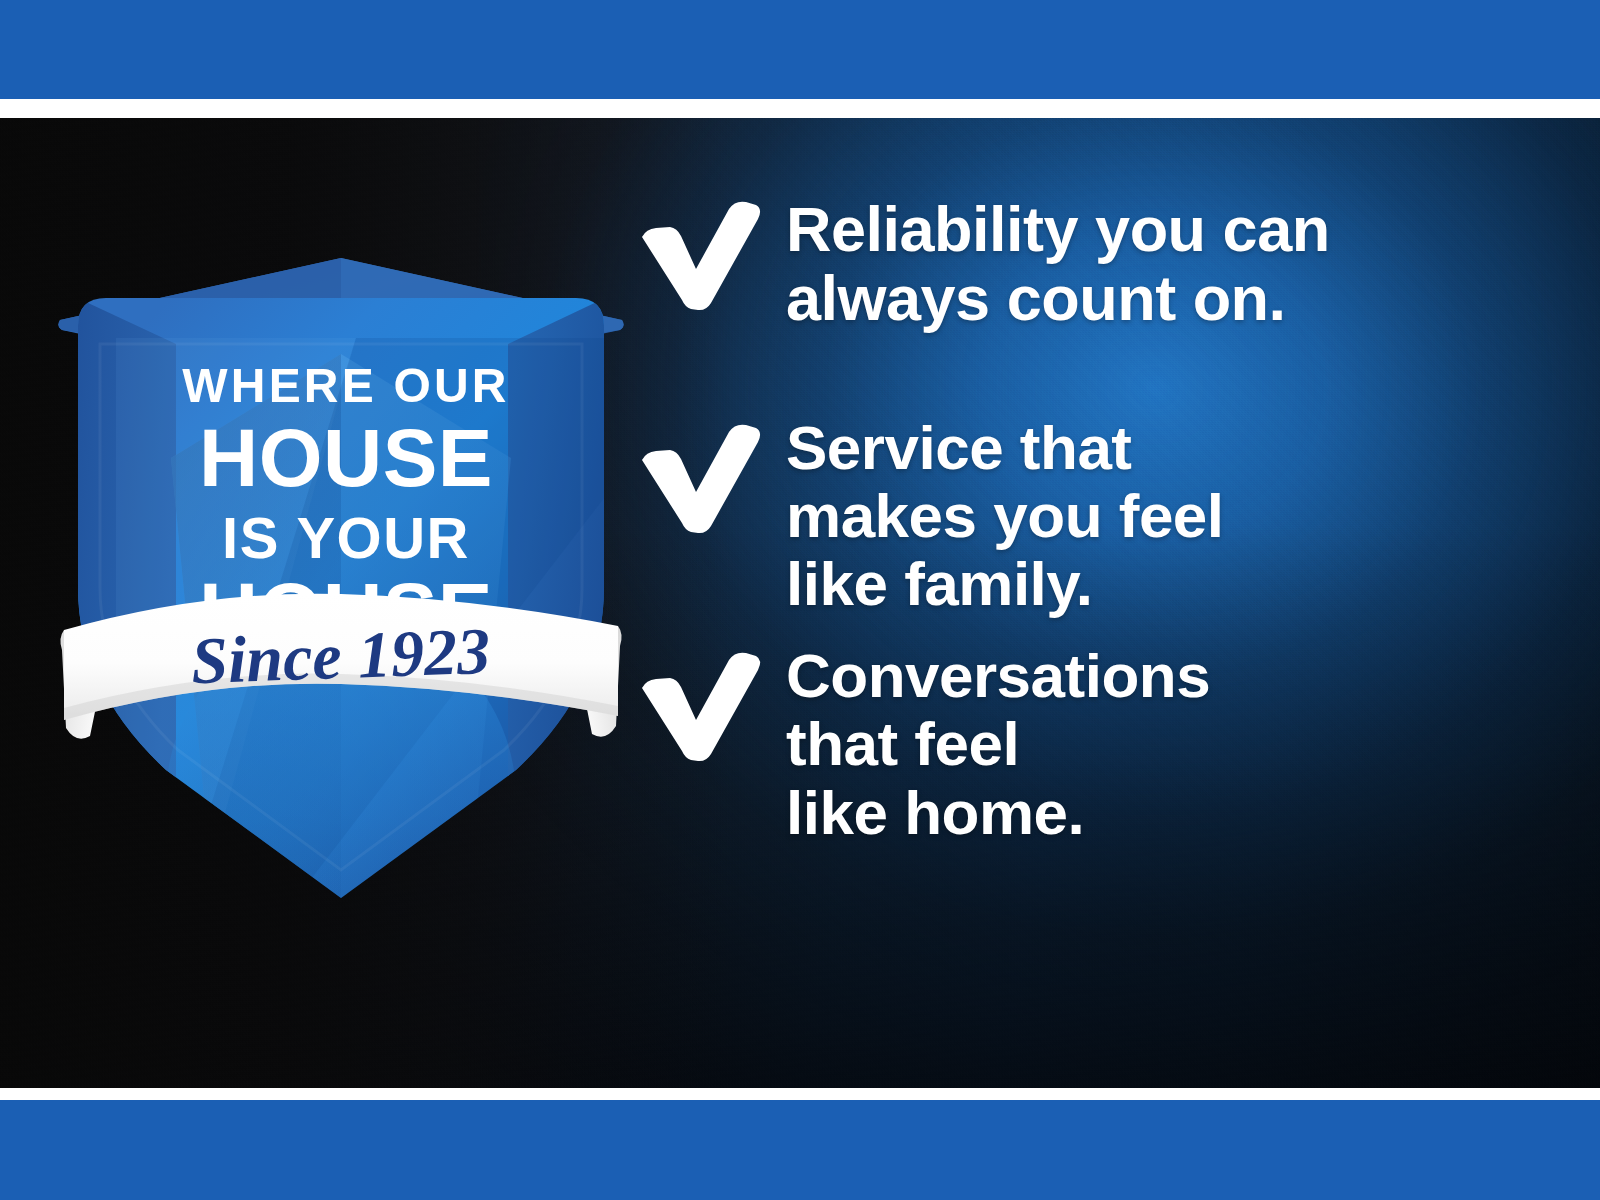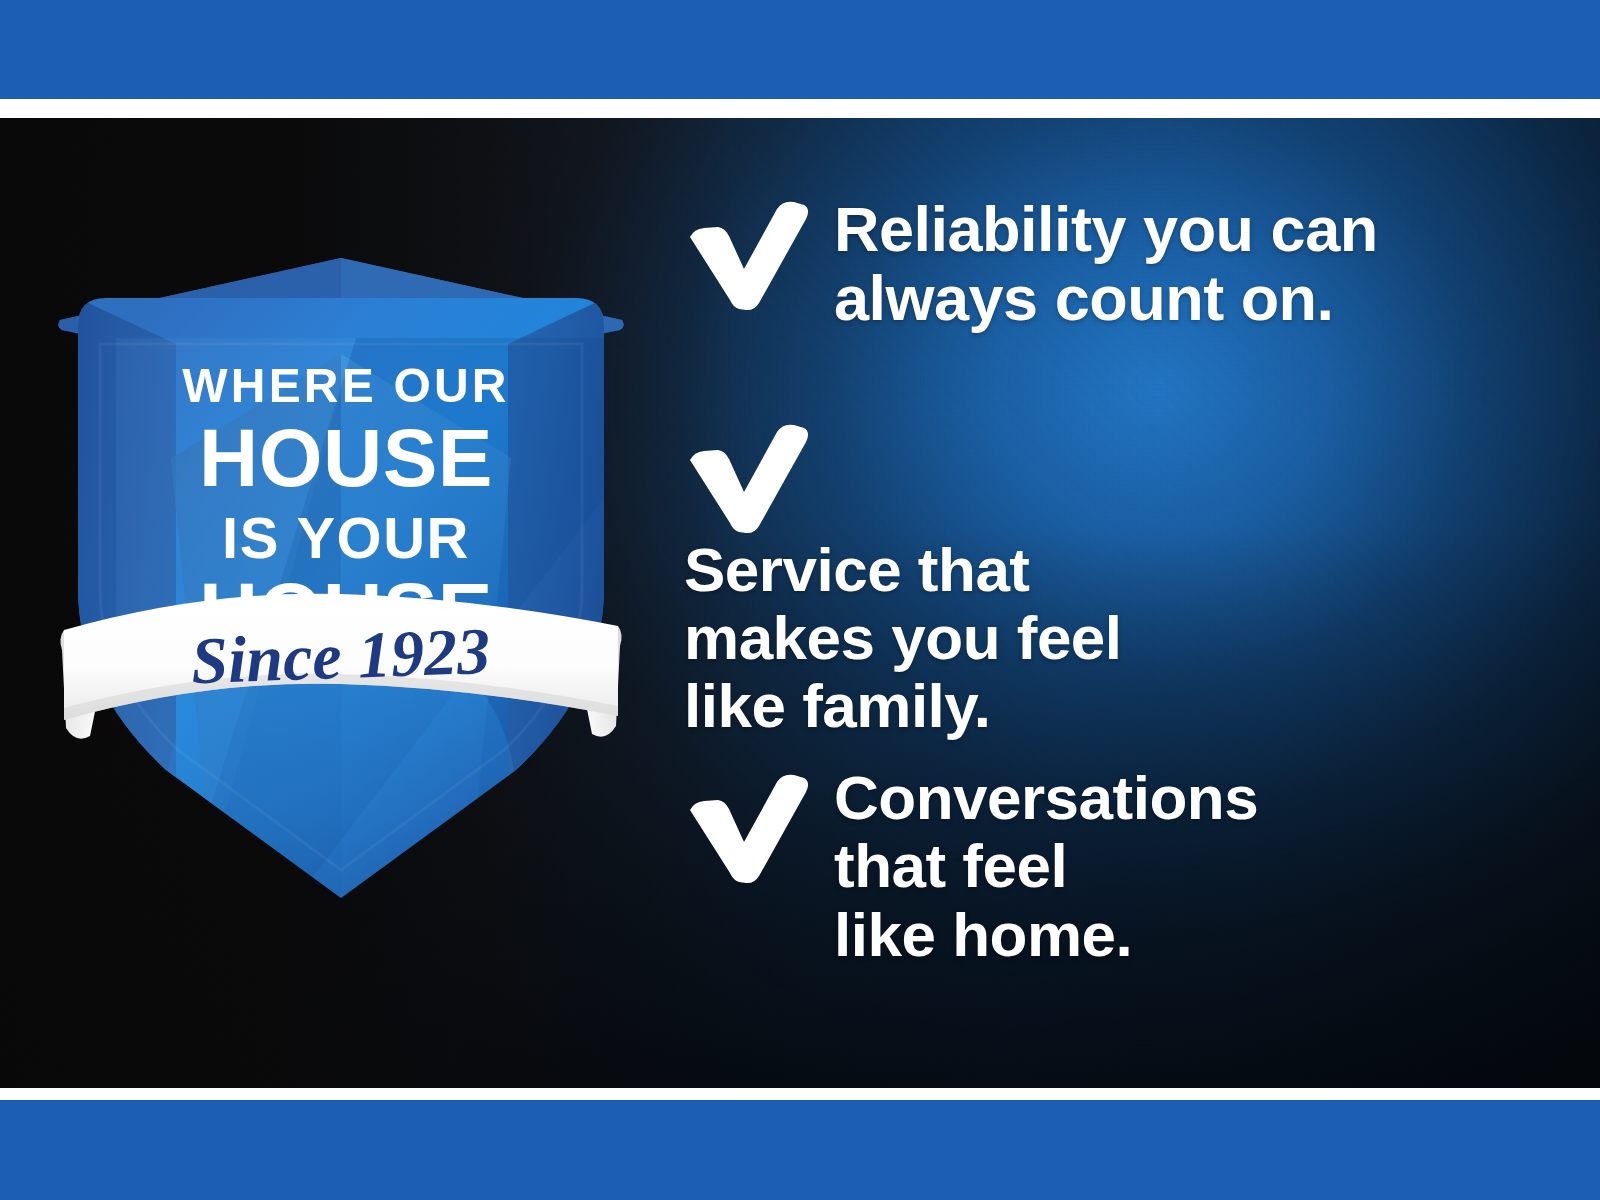--- a/index.html
+++ b/index.html
@@ -112,21 +112,21 @@
   .sh-line{
     fill:#ffffff;
     font-family:"Liberation Sans", sans-serif;
     font-weight:bold;
     text-anchor:middle;
   }
 
   
   .bullets{
     position:absolute;
-    left:684px;top:75px;
+    left:636px;top:75px;
     width:860px;
   }
   .bullet{
     display:flex;
     align-items:flex-start;
     margin-bottom:22px;
   }
   .bullet:last-child{margin-bottom:0;}
 
   .check{
@@ -142,21 +142,21 @@
     font-family:"Liberation Sans", sans-serif;
     font-weight:bold;
     font-size:62px;
     line-height:1.10;
     letter-spacing:-.5px;
     text-shadow:0 2px 5px rgba(0,0,0,.28);
     white-space:pre-line;
     padding-top:2px;
   }
   .b1 .bullet-text{ font-size:63px; }
-  .b2{ margin-top:78px;flex-direction:column; }
+  .b2{ margin-top:78px; }
   .b3{ }
   .b2 .check,.b3 .check{ margin-top:10px; }
 </style>
 </head>
 <body>
 
 <div class="canvas">
 
   <div class="bar bar-top"></div>
   <div class="white-gap gap-top"></div>

